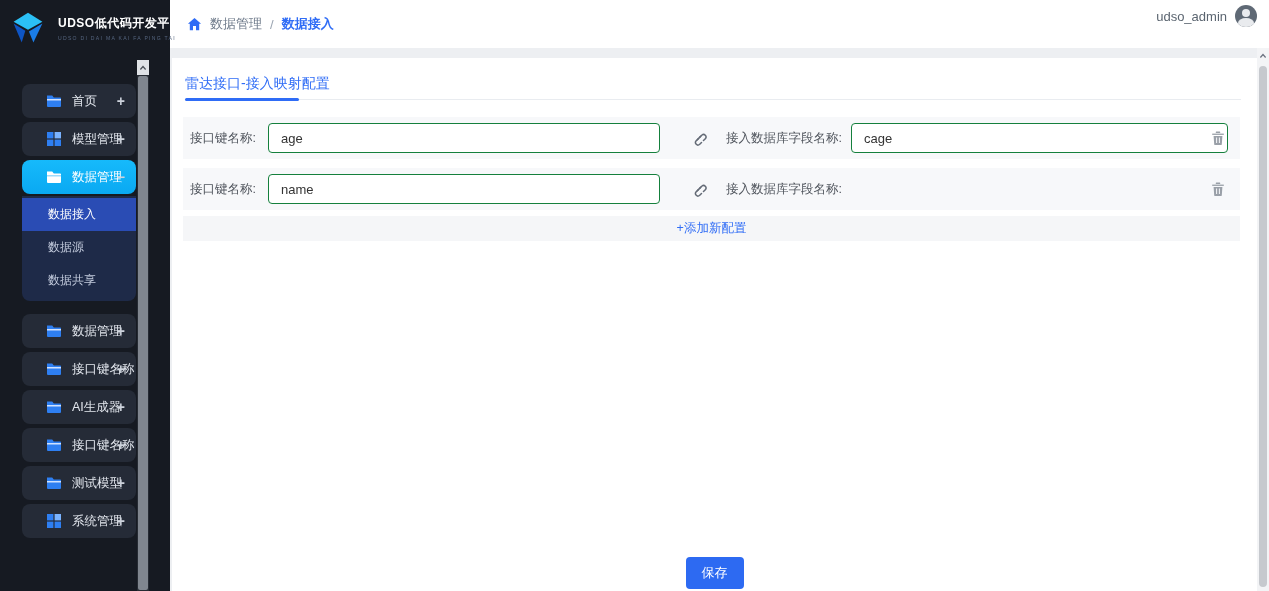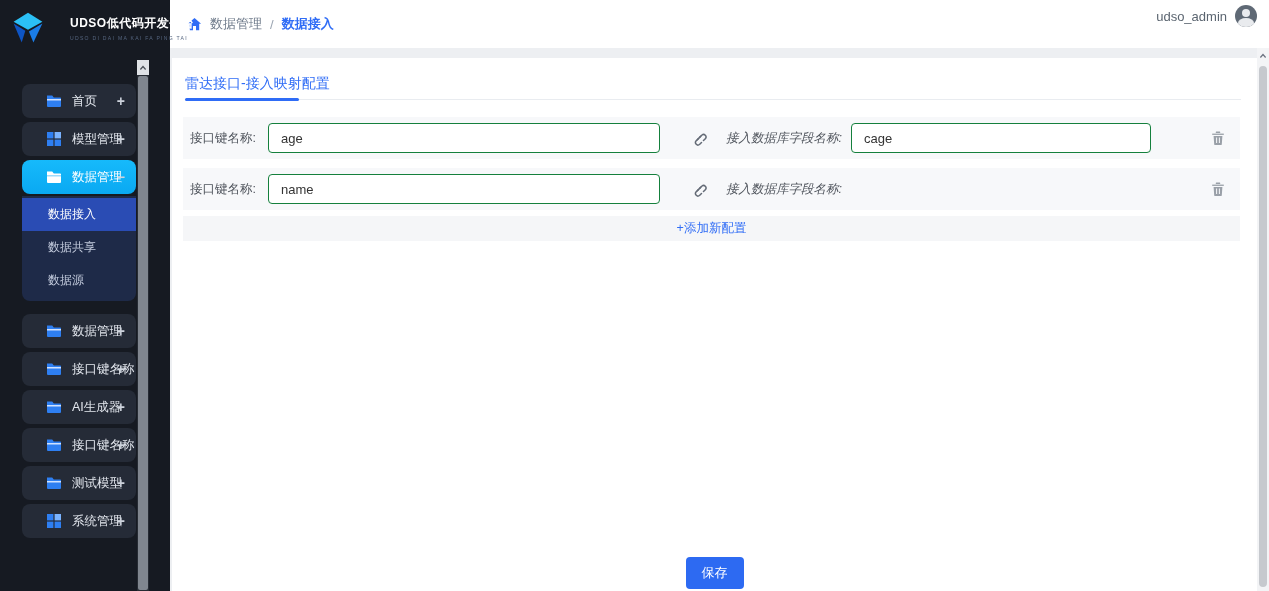--- a/index.html
+++ b/index.html
@@ -5,21 +5,21 @@
   * { margin:0; padding:0; box-sizing:border-box; }
   html,body { width:1269px; height:591px; overflow:hidden;
     font-family:"Liberation Sans","DejaVu Sans",sans-serif; background:#edeff2; }
 
   
   .sidebar { position:absolute; left:0; top:0; width:170px; height:591px;
     background:#161a22; z-index:5; }
   .logo-area { position:absolute; left:0; top:0; width:170px; height:56px;
     display:flex; align-items:center; padding-left:10px; }
   .logo-mark { width:36px; height:36px; flex:0 0 auto; }
-  .logo-text { margin-left:24px; }
+  .logo-text { margin-left:12px; }
   .logo-title { color:#fff; font-size:12px; font-weight:bold; letter-spacing:.5px; white-space:nowrap; }
   .logo-sub { color:#55657f; font-size:6px; letter-spacing:1.5px; margin-top:3px; white-space:nowrap;
     transform:scale(.85); transform-origin:left; }
 
   .menu { position:absolute; left:22px; top:84px; width:114px; }
   .menu-item { position:relative; height:34px; margin-bottom:4px; border-radius:8px;
     background:#252b37; color:#e3e7ee; font-size:12.5px; display:flex; align-items:center;
     padding-left:24px; cursor:pointer; }
   .menu-item .mi-icon { width:16px; height:16px; margin-right:10px; flex:0 0 auto; }
   .menu-item .mi-toggle { position:absolute; right:11px; top:50%; transform:translateY(-50%);
@@ -56,25 +56,25 @@
   
   .card { position:absolute; left:172px; top:58px; width:1085px; height:533px; background:#fff;padding-left:12px; }
   .tab-title { position:absolute; left:13px; top:17px; font-size:14px; color:#2f6cf6; cursor:pointer; }
   .tab-underline { position:absolute; left:13px; top:40px; width:114px; height:2.5px;
     background:#2f6cf6; border-radius:2px; z-index:2; }
   .card-divider { position:absolute; left:13px; top:41px; width:1056px; height:1px; background:#e9ecf0; }
 
   .cfg-row { position:absolute; left:11px; width:1057px; height:42px; background:#f7f8fa; }
   .row1 { top:59px; } .row2 { top:110px; }
   .cfg-label { position:absolute; top:0; height:42px; line-height:42px; font-size:12.5px; color:#50555d; white-space:nowrap; }
-  .lbl-key { left:7px; } .lbl-field { left:543px;font-style:italic; }
+  .lbl-key { left:7px; } .lbl-field { left:543px; }
   .field-input { position:absolute; top:6px; height:30px; border:1px solid #15803d; border-radius:4px;
     background:#fff; font-size:13px; color:#333; padding:0 12px; outline:none;
     font-family:"Liberation Sans","DejaVu Sans",sans-serif; }
-  .in-key { left:85px; width:392px; } .in-field { left:668px; width:300px; }
+  .in-key { left:85px; width:392px; } .in-field { left:668px; width:377px; }
   .link-ic { position:absolute; left:508px; top:13px; width:16px; height:16px; cursor:pointer; }
   .trash-ic { position:absolute; right:14px; top:13px; width:16px; height:16px; cursor:pointer; }
 
   .add-bar { position:absolute; left:11px; top:158px; width:1057px; height:25px; background:#f5f6f8;
     display:flex; align-items:center; justify-content:center; cursor:pointer; }
   .add-bar span { color:#2f6cf6; font-size:12.5px; }
 
   .save-btn { position:absolute; left:50%; transform:translateX(-50%); top:499px;
     background:#2d6af2; color:#fff; border:none; border-radius:4px; font-size:13px;
     padding:7px 16px; cursor:pointer; font-family:"Liberation Sans","DejaVu Sans",sans-serif; }
@@ -129,24 +129,24 @@
             <rect x="1" y="6" width="14" height="1.5" fill="#9fdcfb"></rect>
           </svg>
         <span>数据管理</span>
         <span class="mi-toggle">−</span>
       </div>
       <div class="submenu">
         <div class="submenu-item active">
           <span>数据接入</span>
         </div>
         <div class="submenu-item">
-          <span>数据共享</span>
+          <span>数据源</span>
         </div>
         <div class="submenu-item">
-          <span>数据源</span>
+          <span>数据共享</span>
         </div>
       </div>
     </div>
 
     <div class="menu-item">
       <svg class="mi-icon" viewBox="0 0 16 16">
           <path d="M1 2.5h5.2l1.6 2H14.2a.8.8 0 0 1 .8.8V13a1 1 0 0 1-1 1H2a1 1 0 0 1-1-1z" fill="#2e7ff2"></path>
           <rect x="1" y="6" width="14" height="1.5" fill="#cfe2ff"></rect>
         </svg>
       <span>数据管理</span>

